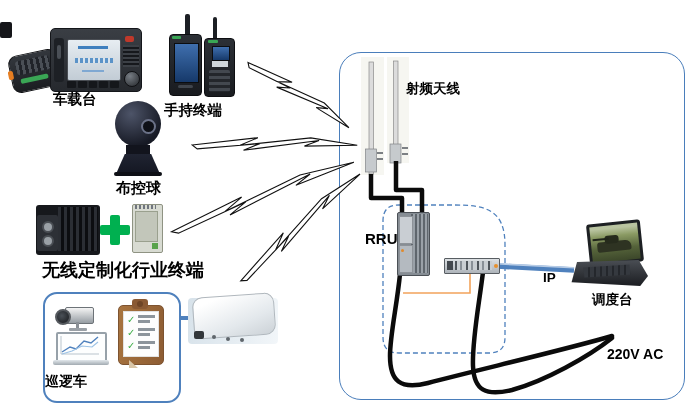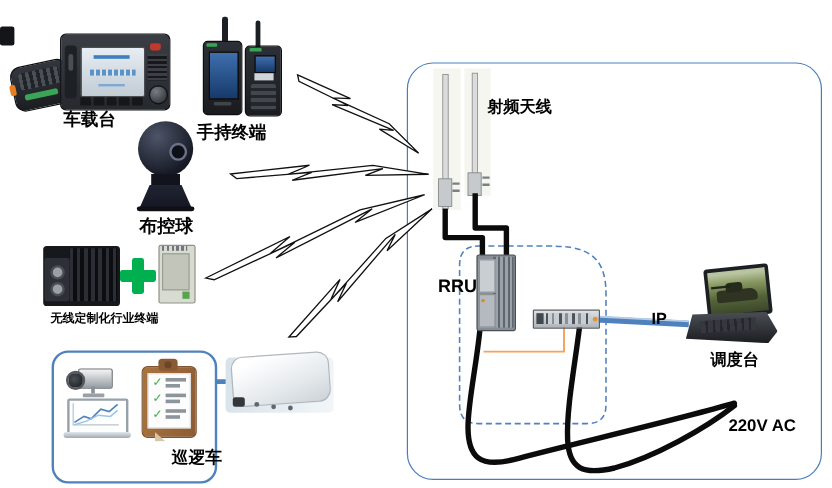--- a/index.html
+++ b/index.html
@@ -239,21 +239,21 @@
   <div class="dev" style="left:100px;top:215px;width:30px;height:30px;">
     <div class="plus-bar" style="left:10px;top:0;width:10px;height:30px;"></div>
     <div class="plus-bar" style="left:0;top:10px;width:30px;height:10px;"></div>
   </div>
   <div class="dev" style="left:132px;top:204px;width:29px;height:47px;">
     <div class="abs pcb"></div>
     <div class="abs pcb-pins"></div>
     <div class="abs pcb-shield"></div>
     <div class="abs pcb-chip"></div>
   </div>
-  <div class="lbl" style="left:42px;top:258px;font-size:10px;">无线定制化行业终端</div>
+  <div class="lbl" style="left:42px;top:258px;font-size:18px;">无线定制化行业终端</div>
 
   <div class="dev patrol">
     <div class="abs" style="left:10px;top:6px;width:40px;height:32px;">
       <div class="abs cam-body"></div>
       <div class="abs cam-lens"></div>
       <div class="abs cam-stand"></div>
       <div class="abs cam-base"></div>
     </div>
     <div class="abs" style="left:8px;top:38px;width:56px;height:34px;">
       <div class="abs plap-screen">
@@ -287,21 +287,21 @@
         <div class="clip-row" style="top:29px;">
           <span class="clip-check">✓</span>
           <span class="clip-bars">
               <div style="width:17px;"></div>
               <div style="width:12px;"></div>
             </span>
         </div>
         <div class="abs clip-fold"></div>
       </div>
     </div>
-    <div class="lbl" style="left:12px;top:79px;width:128px;text-align:right;font-size:14px;position:absolute;">巡逻车</div>
+    <div class="lbl" style="left:0;top:79px;width:128px;text-align:left;font-size:14px;position:absolute;">巡逻车</div>
   </div>
 
   <div class="dev" style="left:188px;top:293px;width:92px;height:54px;">
     <div class="abs cpe-bg"></div>
     <div class="abs cpe-panel"></div>
     <div class="abs cpe-cap"></div>
     <div class="cpe-dot" style="left:24px;top:42px;"></div>
     <div class="cpe-dot" style="left:38px;top:44px;"></div>
     <div class="cpe-dot" style="left:52px;top:45px;"></div>
   </div>
@@ -315,21 +315,21 @@
     <div class="abs rru-dot"></div>
   </div>
   <div class="lbl" style="left:365px;top:230px;font-size:15px;">RRU</div>
 
   <div class="dev bbu">
     <div class="abs bbu-left"></div>
     <div class="abs bbu-slots"></div>
     <div class="abs bbu-dot"></div>
   </div>
 
-  <div class="lbl" style="left:543px;top:258px;font-size:13.5px;">IP</div>
+  <div class="lbl" style="left:543px;top:270px;font-size:13.5px;">IP</div>
 
   <div class="dev" style="left:570px;top:222px;width:80px;height:70px;">
     <div class="abs dlap-screen">
       <div class="dlap-img">
         <div class="tank-hull"></div>
         <div class="tank-turret"></div>
         <div class="tank-barrel"></div>
       </div>
     </div>
     <div class="abs dlap-base"></div>

